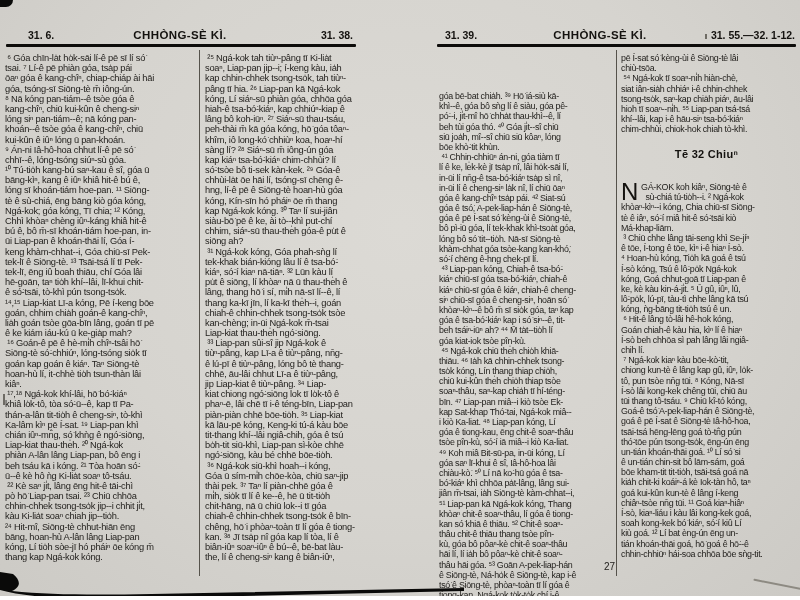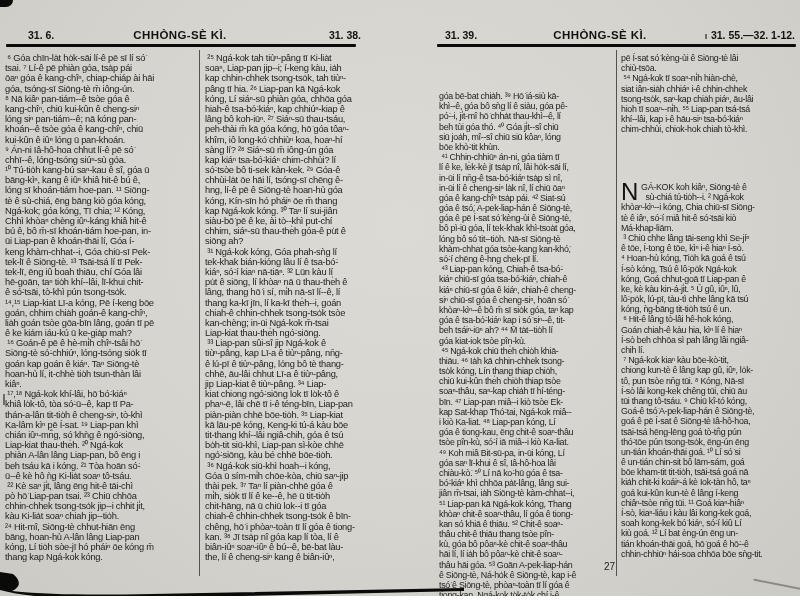--- a/index.html
+++ b/index.html
@@ -27,38 +27,38 @@
 </style>
 </head>
 <body>
 
 <div id="page">
 
   <div class="corner-mark"></div>
 
   <div class="hdr ref" style="left:28px;width:70px;">31. 6.</div>
   <div class="hdr title" style="left:95px;width:170px;text-align:center;">CHHÒNG-SÈ KÌ.</div>
-  <div class="hdr ref" style="left:293px;width:68px;text-align:right;">31. 38.</div>
+  <div class="hdr ref" style="left:285px;width:68px;text-align:right;">31. 38.</div>
 
   <div class="hdr ref" style="left:445px;width:70px;">31. 39.</div>
   <div class="hdr title" style="left:515px;width:170px;text-align:center;">CHHÒNG-SÈ KÌ.</div>
   <div class="hdr ref" style="left:675px;width:120px;text-align:right;">31. 55.—32. 1-12.</div>
 
   <div class="rule" style="left:6px;width:350px;"></div>
   <div class="rule" style="left:437px;width:359px;"></div>
 
   <div class="vdiv" style="left:199px;"></div>
   <div class="vdiv" style="left:616px;"></div>
 
   <div class="col" style="left:5px;width:187px;">
       <div class="line"> ⁶ Góa chīn-la̍t ho̍k-sāi lí-ê pē sī lí só͘</div>
       <div class="line">tsai. ⁷ Lí-ê pē phiàn góa, tsa̍p pái</div>
       <div class="line">ōaⁿ góa ê kang-chîⁿ, chiap-chiáp ài hāi</div>
       <div class="line">góa, tsóng-sī Siōng-tè m̄ iông-ún.</div>
-      <div class="line">⁸ Nā kiâⁿ pan-tiám--ê tsòe góa ê</div>
+      <div class="line">⁸ Nā kóng pan-tiám--ê tsòe góa ê</div>
       <div class="line">kang-chîⁿ, chiū kui-kûn ê cheng-siⁿ</div>
       <div class="line">lóng siⁿ pan-tiám--ê; nā kóng pan-</div>
       <div class="line">khoán--ê tsòe góa ê kang-chîⁿ, chiū</div>
       <div class="line">kui-kûn ê iûⁿ lóng ū pan-khoán.</div>
       <div class="line">⁹ Án-ni Iâ-hô-hoa chhut lí-ê pē só͘</div>
       <div class="line">chhī--ê, lóng-tsóng siúⁿ-sù góa.</div>
       <div class="line">¹⁰ Tú-tio̍h kang-bú saⁿ-kau ê sî, góa ū</div>
       <div class="line">bāng-kìⁿ, kang ê iûⁿ khiâ hit-ê bú ê,</div>
       <div class="line">lóng sī khoán-tiám hoe-pan. ¹¹ Siōng-</div>
       <div class="line">tè ê sù-chiá, ēng bāng kiò góa kóng,</div>
@@ -206,20 +206,21 @@
       <div class="line">pē Í-sat só͘ kèng-ùi ê Siōng-tè lâi</div>
       <div class="line">chiù-tsōa.</div>
       <div class="line"> ⁵⁴ Ngá-kok tī soaⁿ-ni̍h hiàn-chè,</div>
       <div class="line">siat iân-sia̍h chhiáⁿ i-ê chhin-chhek</div>
       <div class="line">tsong-tso̍k, saⁿ-kap chia̍h piáⁿ, āu-lâi</div>
       <div class="line">hioh tī soaⁿ--ni̍h. ⁵⁵ Liap-pan tsá-tsá</div>
       <div class="line">khí--lâi, kap i-ê hāu-siⁿ tsa-bó͘-kiáⁿ</div>
       <div class="line">chim-chhùi, chiok-hok chiah tò-khì.</div>
     </div>
 
+  <div class="chapter">Tē 32 Chiuⁿ</div>
 
   <div class="col rcol" style="left:621px;top:182px;width:172px;">
     <span class="dropcap">N</span>
     <div>
         <div class="line">GÁ-KOK koh kiâⁿ, Siōng-tè ê</div>
         <div class="line">  sù-chiá tú-tio̍h--i. ² Ngá-kok</div>
         <div class="line">khòaⁿ-kìⁿ--i kóng, Chia chiū-sī Siōng-</div>
         <div class="line">tè ê iâⁿ, só͘-í miâ hit-ê só͘-tsāi kiò</div>
         <div class="line">Má-khap-liām.</div>
         <div class="line"> ³ Chiū chhe lâng tāi-seng khì Se-jíⁿ</div>

